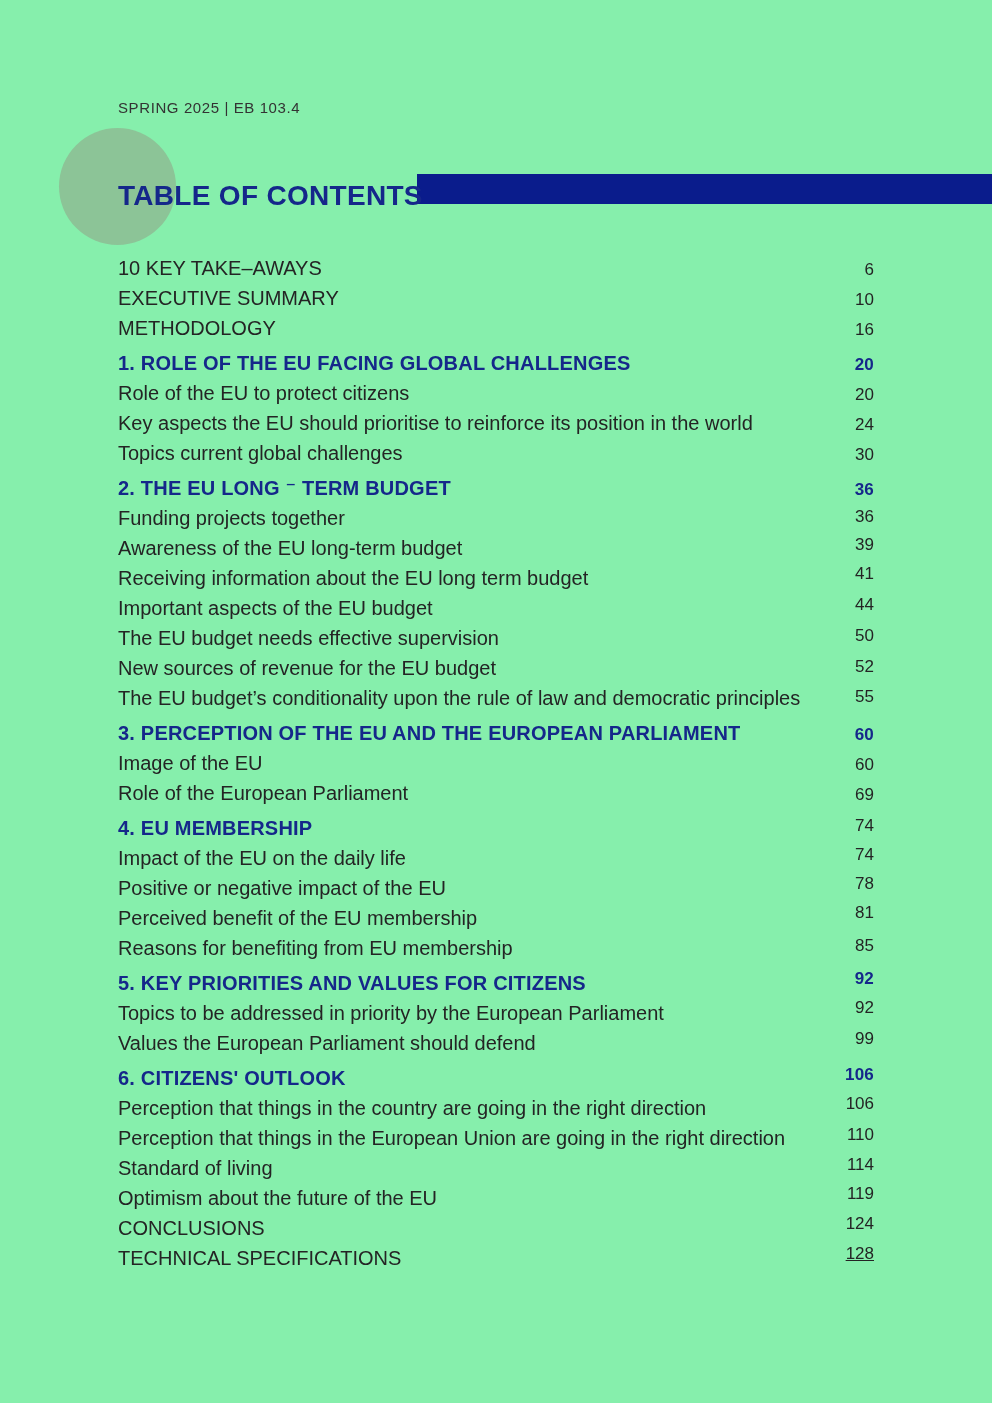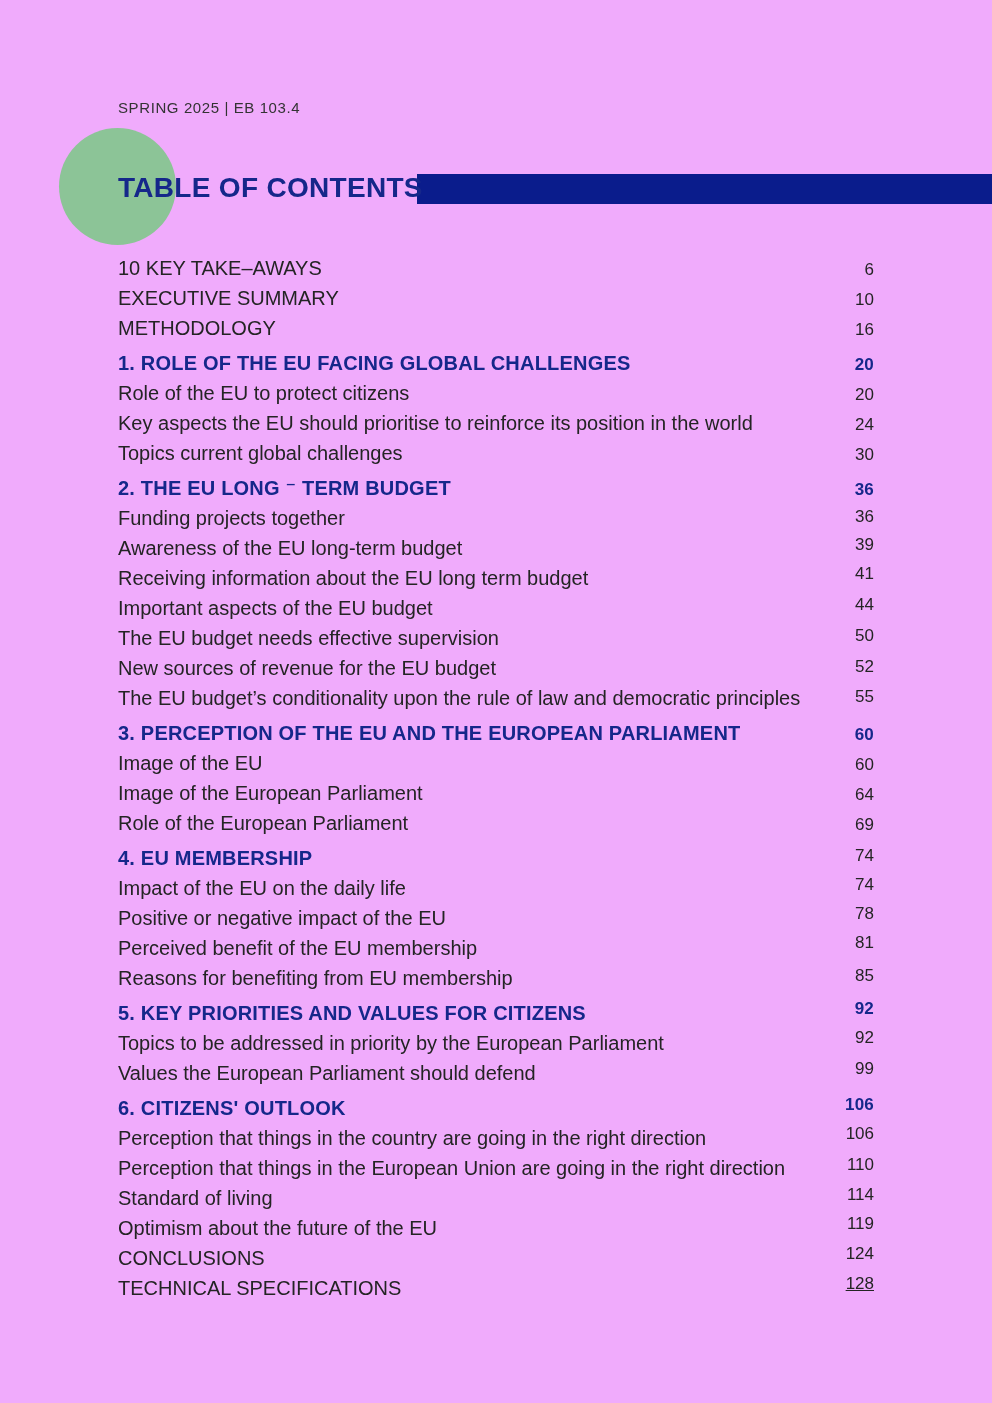--- a/index.html
+++ b/index.html
@@ -5,21 +5,21 @@
   html, body {
     margin: 0;
     padding: 0;
     background: #ffffff;
     font-family: "Liberation Sans", "DejaVu Sans", sans-serif;
   }
   .page {
     position: relative;
     width: 992px;
     height: 1403px;
-    background: #f0abfc;
+    background: #86efac;
     overflow: hidden;
   }
   .eyebrow {
     position: absolute;
     left: 118px;
     top: 99px;
     font-size: 15px;
     line-height: 18px;
     letter-spacing: 0.6px;
     color: var(--meta, #333);
@@ -39,21 +39,21 @@
     left: 417px;
     right: 0;
     top: 174px;
     height: 30px;
     background: var(--bar, #0a1c8c);
     z-index: 0;
   }
   .title {
     position: absolute;
     left: 118px;
-    top: 171px;
+    top: 179px;
     margin: 0;
     font-size: 28px;
     line-height: 34px;
     font-weight: 700;
     letter-spacing: 0.3px;
     color: var(--navy, #15278a);
     z-index: 1;
     white-space: nowrap;
   }
   .toc {
@@ -170,24 +170,20 @@
       </div>
       <div class="toc-row section">
         <span class="label">3. PERCEPTION OF THE EU AND THE EUROPEAN PARLIAMENT</span>
         <span class="num">60</span>
       </div>
       <div class="toc-row sub">
         <span class="label">Image of the EU</span>
         <span class="num">60</span>
       </div>
       <div class="toc-row sub">
-        <span class="label">Image of the European Parliament</span>
-        <span class="num">64</span>
-      </div>
-      <div class="toc-row sub">
         <span class="label">Role of the European Parliament</span>
         <span class="num">69</span>
       </div>
       <div class="toc-row section">
         <span class="label">4. EU MEMBERSHIP</span>
         <span class="num page-plain" style="transform: translateY(-4px);">74</span>
       </div>
       <div class="toc-row sub">
         <span class="label">Impact of the EU on the daily life</span>
         <span class="num" style="transform: translateY(-5px);">74</span>

